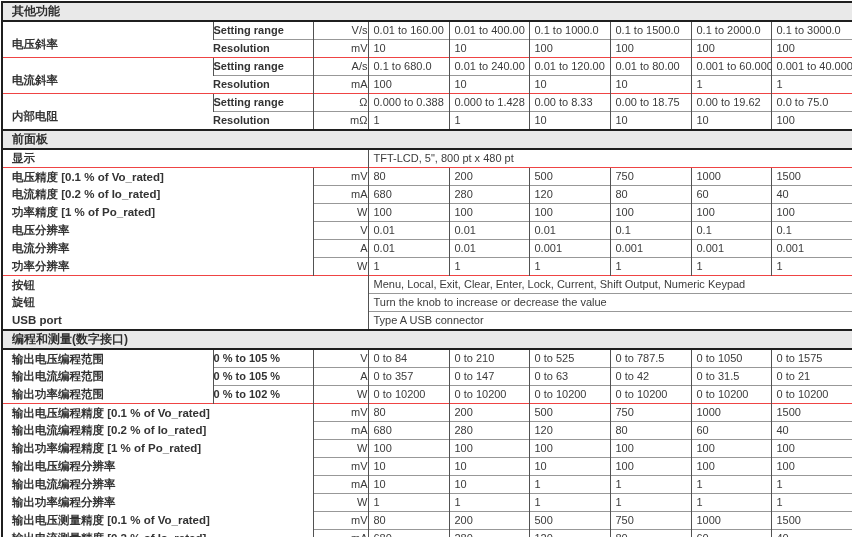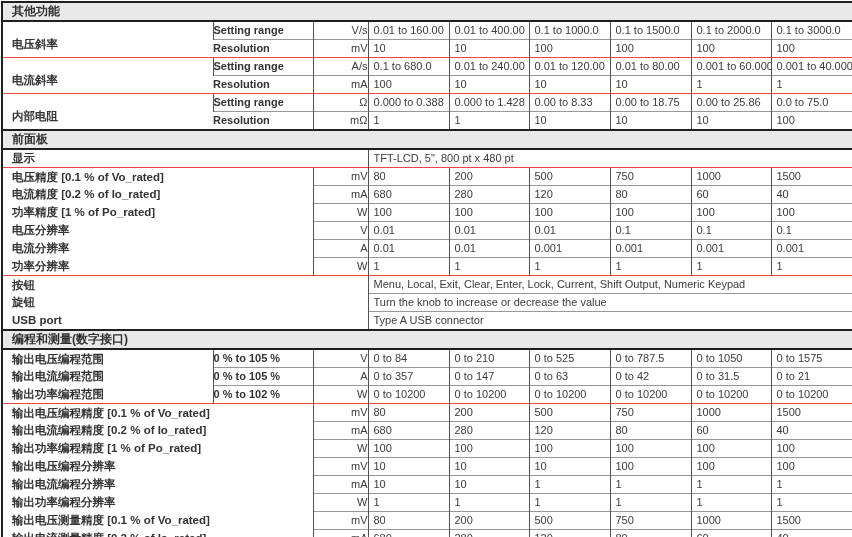--- a/index.html
+++ b/index.html
@@ -97,21 +97,21 @@
           <td class="val">1</td>
         </tr>
         <tr>
           <td class="label gt" rowspan="2">内部电阻</td>
           <td class="sub gt">Setting range</td>
           <td class="unit gt">Ω</td>
           <td class="val gt">0.000 to 0.388</td>
           <td class="val gt">0.000 to 1.428</td>
           <td class="val gt">0.00 to 8.33</td>
           <td class="val gt">0.00 to 18.75</td>
-          <td class="val gt">0.00 to 25.86</td>
+          <td class="val gt">0.00 to 19.62</td>
           <td class="val gt">0.0 to 75.0</td>
         </tr>
         <tr>
           <td class="sub">Resolution</td>
           <td class="unit">mΩ</td>
           <td class="val">1</td>
           <td class="val">1</td>
           <td class="val">10</td>
           <td class="val">10</td>
           <td class="val">10</td>

